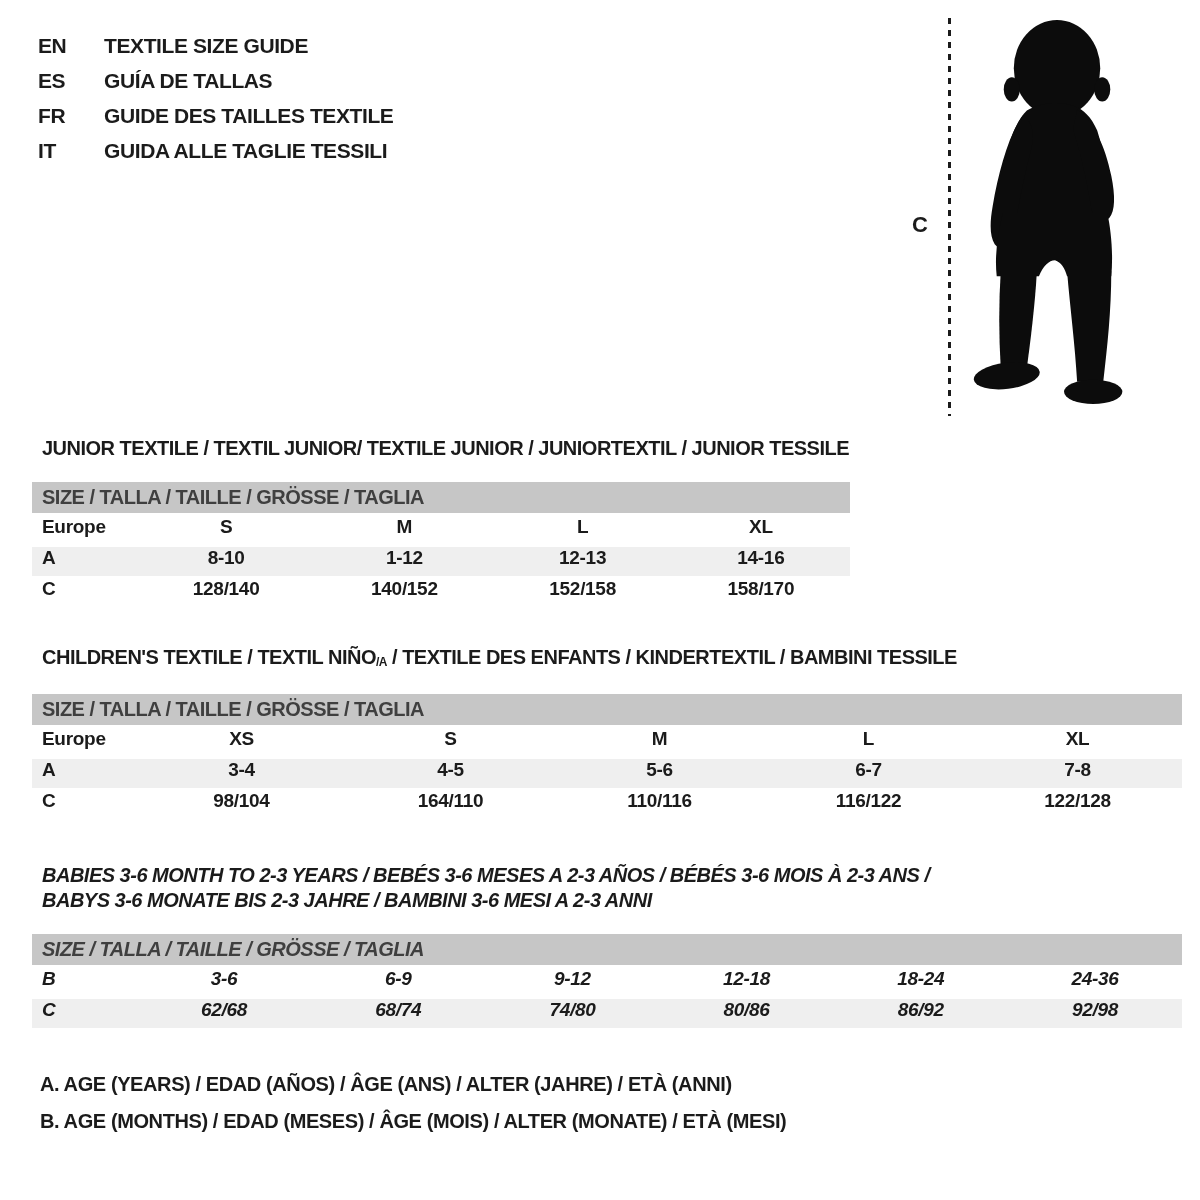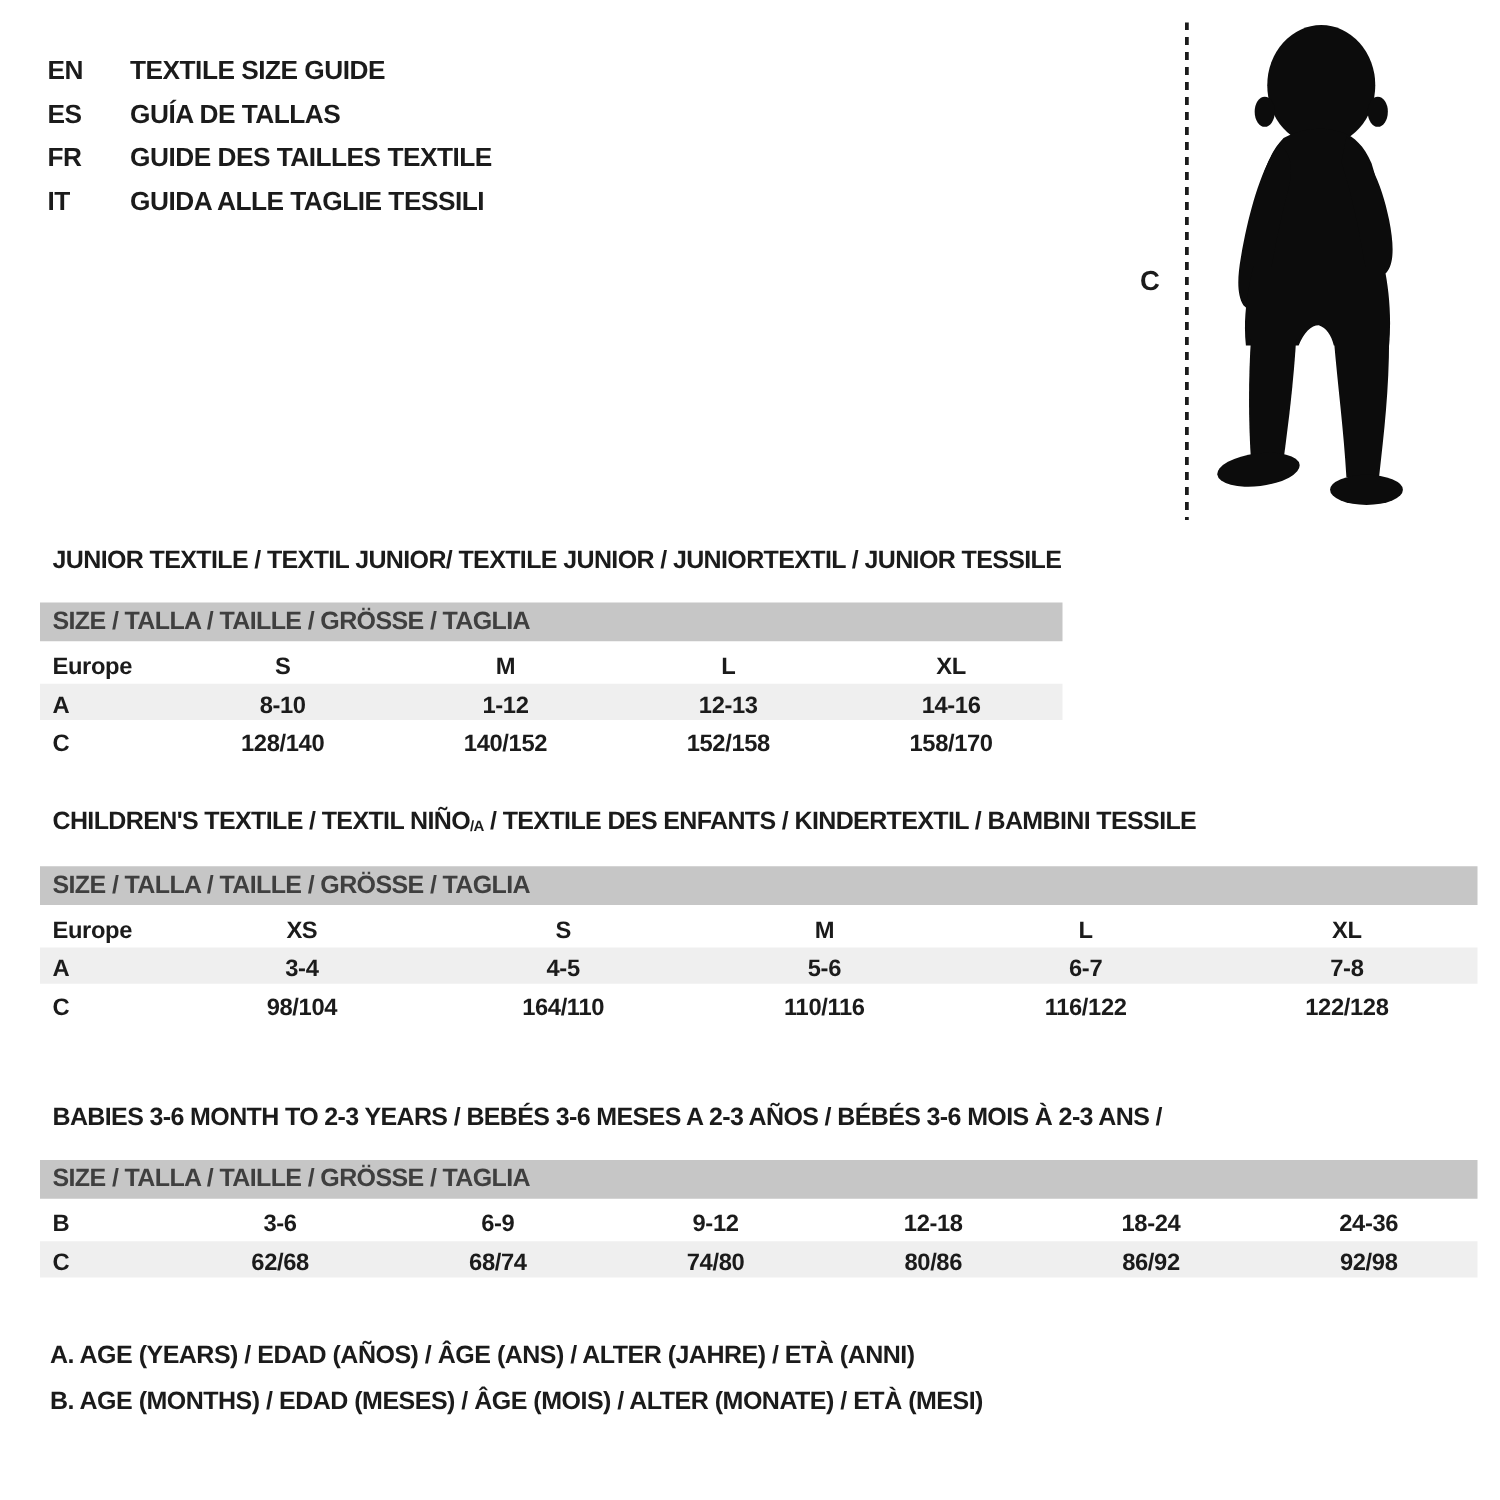--- a/index.html
+++ b/index.html
@@ -10,49 +10,49 @@
     height: 1200px;
     background: var(--bg, #ffffff);
     color: var(--text, #1b1b1b);
     font-family: "Liberation Sans", sans-serif;
     font-weight: 700;
     overflow: hidden;
   }
 
   
   .lang-block { position: absolute; left: 38px; top: 34px; }
-  .lang-row { display: flex; align-items: flex-end; height: 35px; font-size: 21px; letter-spacing: -0.4px; white-space: nowrap; }
+  .lang-row { display: flex; align-items: flex-start; height: 35px; font-size: 21px; letter-spacing: -0.4px; white-space: nowrap; }
   .lang-code { flex: 0 0 66px; }
 
   
   .measure-line {
     position: absolute; left: 948px; top: 18px; width: 3px; height: 398px;
     background: repeating-linear-gradient(to bottom, var(--text,#161616) 0px, var(--text,#161616) 6px, transparent 6px, transparent 12px);
   }
   .measure-label { position: absolute; left: 912px; top: 212px; font-size: 22px; }
   .baby { position: absolute; left: 962px; top: 12px; width: 184px; height: 406px; }
 
   
   .sections { position: absolute; left: 32px; top: 436px; width: 1150px; }
   .section-heading { padding-left: 10px; }
   .heading-line { font-size: 20px; line-height: 25px; letter-spacing: -0.5px; white-space: nowrap; }
   .seg.sub { font-size: 12px; position: relative; top: 2px; }
 
   .tbl { margin-top: 21px; }
   .section-junior .tbl { width: 818px; }
   .section-children .tbl, .section-babies .tbl { width: 1150px; }
   .section-children { margin-top: 38px; }
-  .section-babies { margin-top: 64px; }
+  .section-babies { margin-top: 44px; font-style: italic; }
 
   .tbl-header {
     height: 31px; background: var(--hdr-bg, #c6c6c6); color: var(--hdr-text, #3f3f3f);
     display: flex; align-items: center; padding-left: 10px;
     font-size: 20px; letter-spacing: -0.5px; margin-bottom: 3px; white-space: nowrap;
   }
-  .tbl-row { display: flex; align-items: flex-end; height: 29px; margin-bottom: 2px; font-size: 19px; letter-spacing: -0.3px; }
+  .tbl-row { display: flex; align-items: flex-start; height: 29px; margin-bottom: 2px; font-size: 19px; letter-spacing: -0.3px; }
   .tbl-row.shaded { background: var(--shade, #efefef); }
   .tbl-label { flex: 0 0 105px; padding-left: 10px; }
   .tbl-cell { flex: 1 1 0; text-align: center; }
 
   
   .legend { position: absolute; left: 40px; top: 1066px; }
   .legend-line { font-size: 20px; line-height: 37px; letter-spacing: -0.4px; white-space: nowrap; }
 </style>
 </head>
 <body>
@@ -167,20 +167,21 @@
             <span class="tbl-cell">164/110</span>
             <span class="tbl-cell">110/116</span>
             <span class="tbl-cell">116/122</span>
             <span class="tbl-cell">122/128</span>
           </div>
         </div>
       </section>
       <section class="section section-babies">
         <div class="section-heading">
           <div class="heading-line"><span class="seg">BABIES 3-6 MONTH TO 2-3 YEARS / BEBÉS 3-6 MESES A 2-3 AÑOS / BÉBÉS 3-6 MOIS À 2-3 ANS /</span></div>
+          <div class="heading-line"><span class="seg">BABYS 3-6 MONATE BIS 2-3 JAHRE / BAMBINI 3-6 MESI A 2-3 ANNI</span></div>
         </div>
         <div class="tbl">
           <div class="tbl-header">
             <span>SIZE / TALLA / TAILLE / GRÖSSE / TAGLIA</span>
           </div>
           <div class="tbl-row">
             <span class="tbl-label">B</span>
             <span class="tbl-cell">3-6</span>
             <span class="tbl-cell">6-9</span>
             <span class="tbl-cell">9-12</span>

